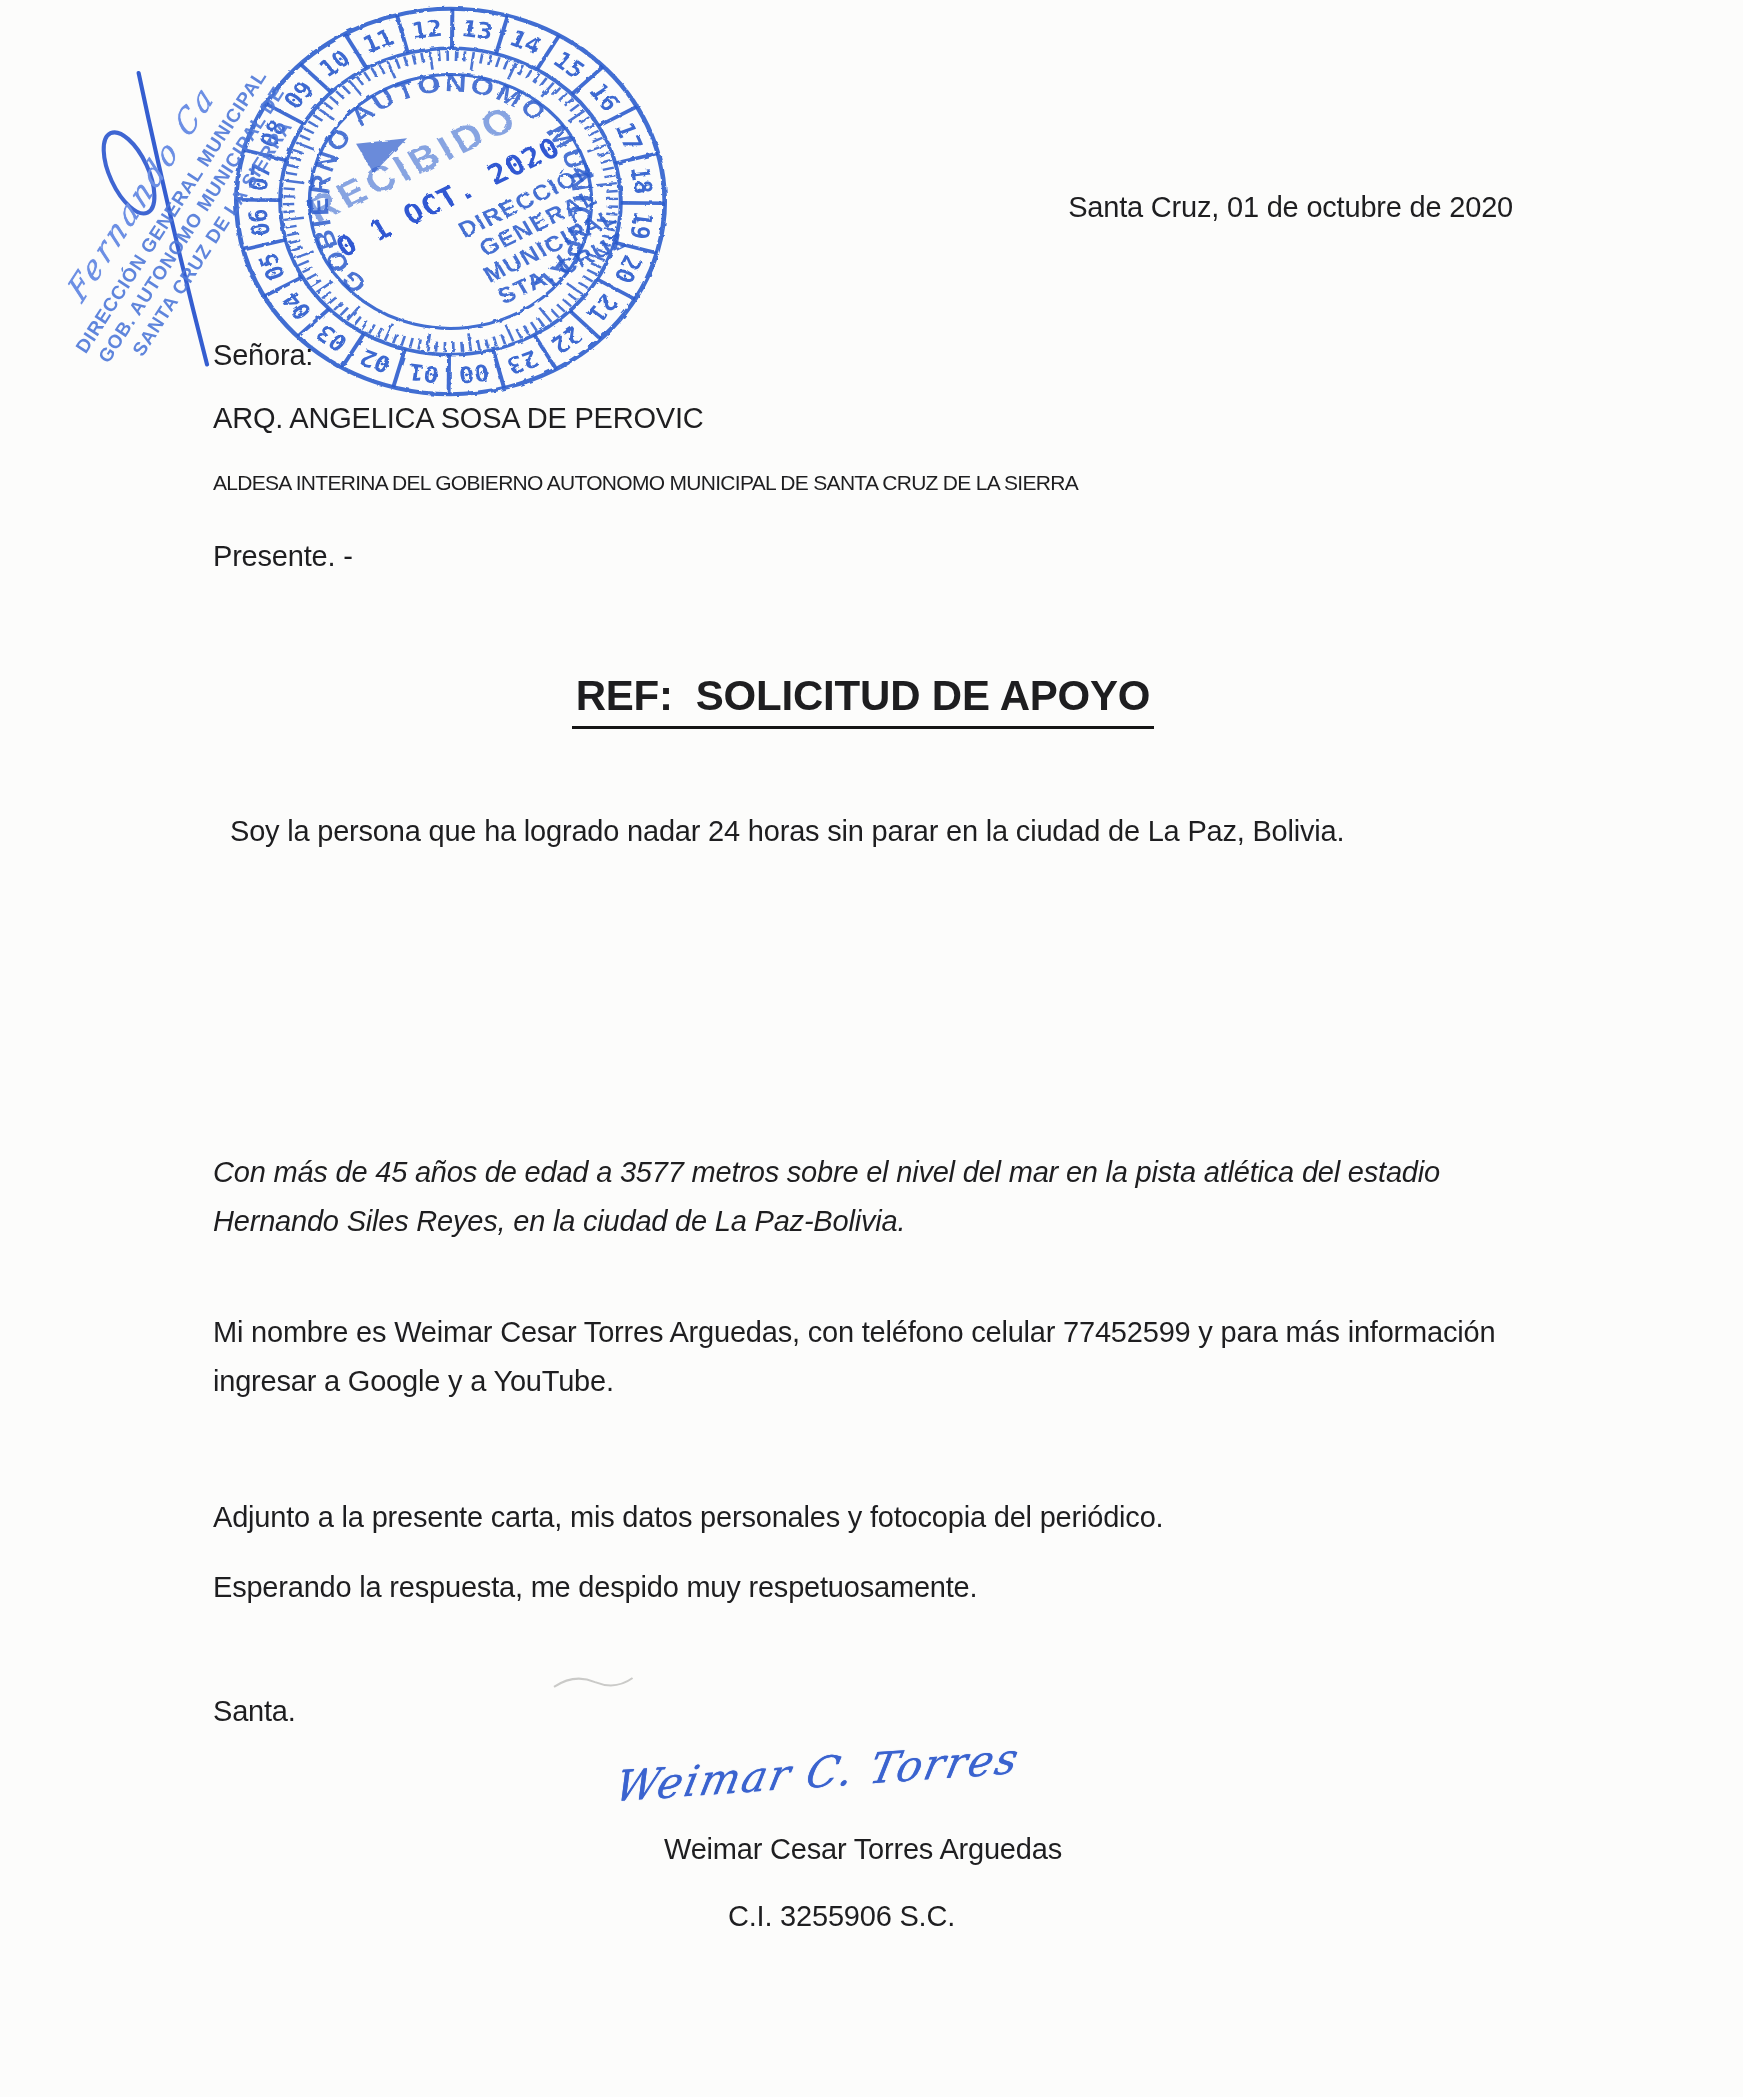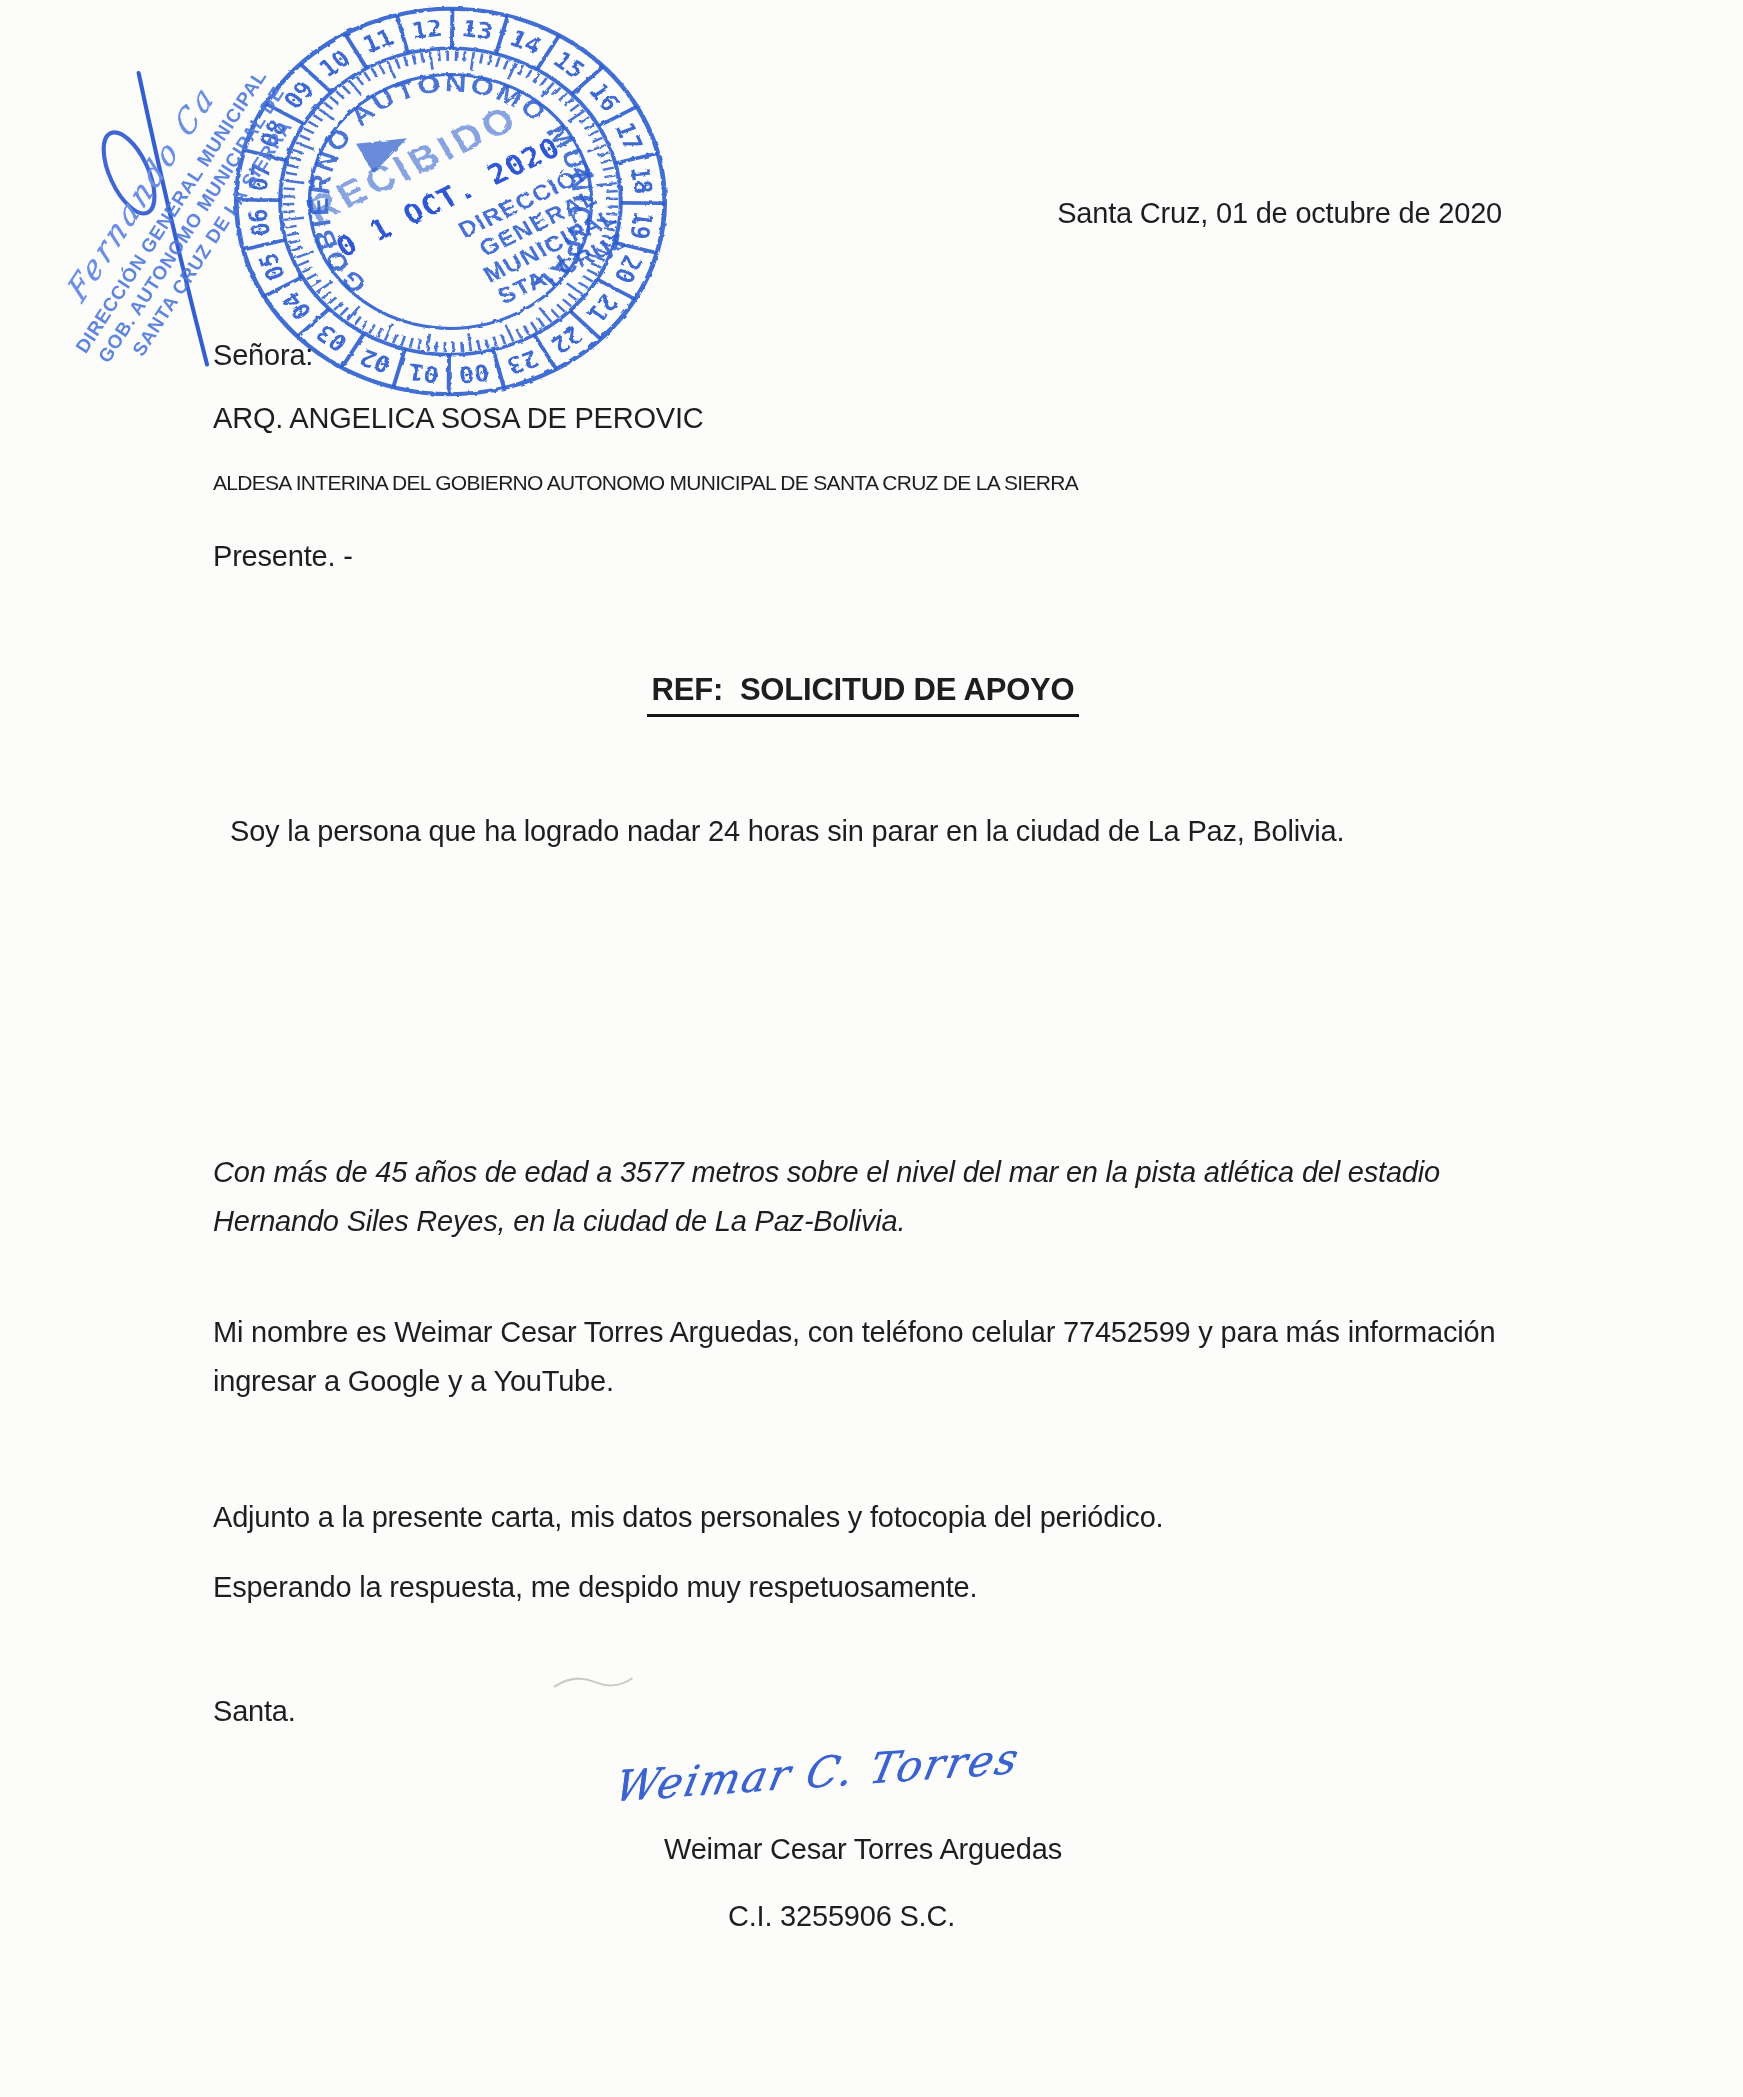--- a/index.html
+++ b/index.html
@@ -6,26 +6,26 @@
   .page{
     position:relative;
     width:1744px;height:2097px;
     background:#fcfcfb;
     overflow:hidden;
     font-family:"Liberation Sans",sans-serif;
     color:#1e1e20;
   }
   .txt{position:absolute;font-size:29px;letter-spacing:-0.2px;}
   .para{width:1313px;line-height:49px;}
-  .date-line{top:191px;left:0;right:242px;text-align:right;white-space:nowrap;margin-top:6px;}
+  .date-line{top:191px;left:0;right:231px;text-align:right;white-space:nowrap;}
   .salutation{top:339px;left:213px;}
   .recipient-name{top:402px;left:213px;}
   .recipient-title{top:471px;left:213px;font-size:21px;letter-spacing:-0.7px;white-space:nowrap;}
   .presente{top:540px;left:213px;}
-  .ref-line{top:672px;left:213px;right:231px;text-align:center;font-weight:bold;font-size:31px;}
+  .ref-line{top:672px;left:213px;right:231px;text-align:center;font-weight:bold;font-size:42px;}
   .ref-line span{display:inline-block;border-bottom:3.4px solid #151515;padding:0 4.1px 6.2px 4.1px;white-space:pre;}
   .p1{top:807px;left:230px;}
   .p2{top:951px;left:213px;}
   .p3{top:1148px;left:213px;font-style:italic;}
   .p4{top:1308px;left:213px;}
   .p5{top:1493px;left:213px;}
   .p6{top:1563px;left:213px;}
   .closing{top:1695px;left:213px;}
   .sig-script{
     position:absolute;top:1748px;left:0;right:109px;text-align:center;

